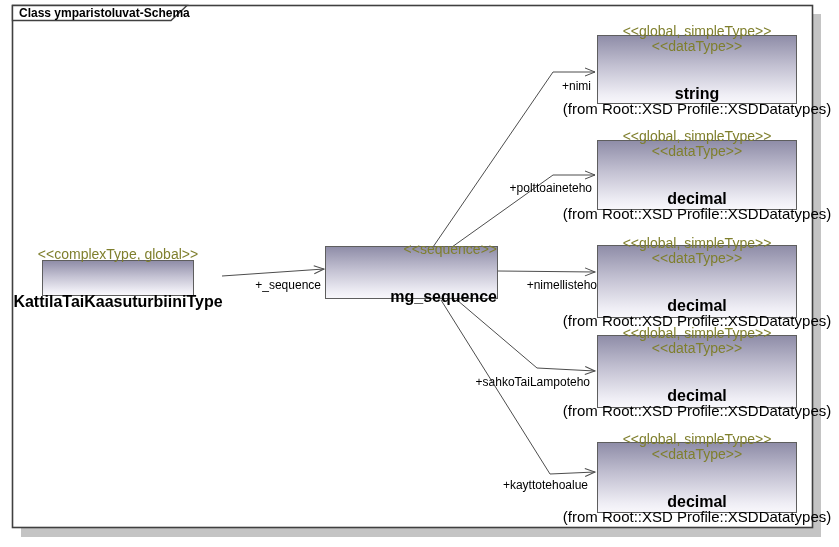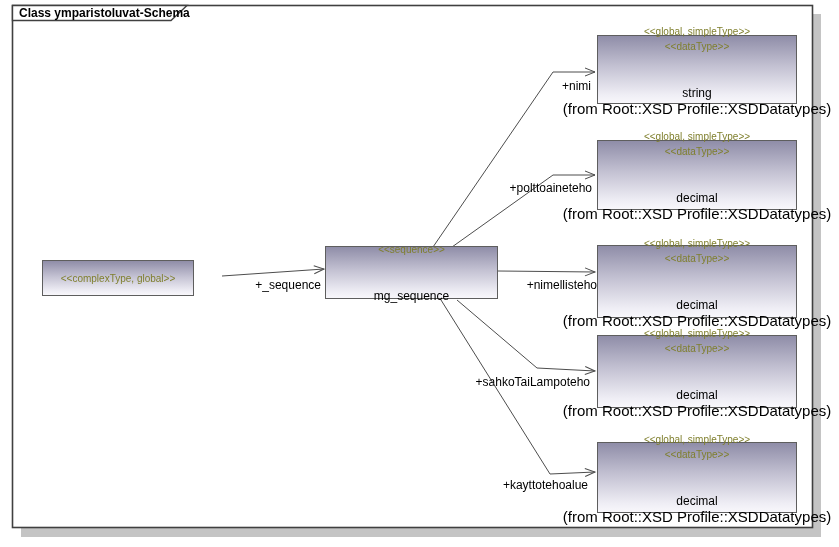--- a/index.html
+++ b/index.html
@@ -36,38 +36,38 @@
     background: linear-gradient(180deg, #8f8da8 0%, #c3c1d2 45%, #efeef5 88%, #f8f7fb 100%);
     display: flex;
     flex-direction: column;
     align-items: center;
     justify-content: center;
     text-align: center;
     line-height: 15px;
   }
   .stereotype {
     color: #7f7f2d;
-    font-size: 10px;
+    font-size: 14px;
     white-space: nowrap;
   }
   .node-name {
     color: #000000;
-    font-size: 12px;
-    font-weight: normal;
+    font-size: 16px;
+    font-weight: bold;
     white-space: nowrap;
     margin-top: 32px;
   }
   .node-from {
     color: #000000;
     font-size: 15px;
     white-space: nowrap;
   }
   
   #node-kattila        { left: 42px;  top: 260px; width: 152px; height: 36px; }
-  #node-mg-sequence    { left: 325px; top: 246px; width: 173px; height: 53px; }
+  #node-mg-sequence    { left: 325px; top: 246px; width: 173px; height: 53px; align-items: flex-end; }
   #node-dt-0           { left: 597px; top: 35px;  width: 200px; height: 69px; }
   #node-dt-1           { left: 597px; top: 140px; width: 200px; height: 70px; }
   #node-dt-2           { left: 597px; top: 245px; width: 200px; height: 73px; }
   #node-dt-3           { left: 597px; top: 335px; width: 200px; height: 73px; }
   #node-dt-4           { left: 597px; top: 442px; width: 200px; height: 71px; }
 </style>
 </head>
 <body>
 
 <svg id="connector-layer" viewBox="0 0 839 547" xmlns="http://www.w3.org/2000/svg">
@@ -110,20 +110,21 @@
   </g>
 
   <g>
     <polyline points="441,300 550,474 595,472" fill="none" stroke="#4d4d4d" stroke-width="1" marker-end="url(#openArrow)"></polyline>
     <text x="588" y="489" text-anchor="end">+kayttotehoalue</text>
   </g>
 </svg>
 
 <div class="node" id="node-kattila">
   <div class="stereotype">&lt;&lt;complexType, global&gt;&gt;</div>
+  <div class="node-name">KattilaTaiKaasuturbiiniType</div>
 </div>
 
 <div class="node" id="node-mg-sequence">
   <div class="stereotype">&lt;&lt;sequence&gt;&gt;</div>
   <div class="node-name">mg_sequence</div>
 </div>
 
 <div class="node" id="node-dt-0">
   <div class="stereotype">&lt;&lt;global, simpleType&gt;&gt;</div>
   <div class="stereotype">&lt;&lt;dataType&gt;&gt;</div>

